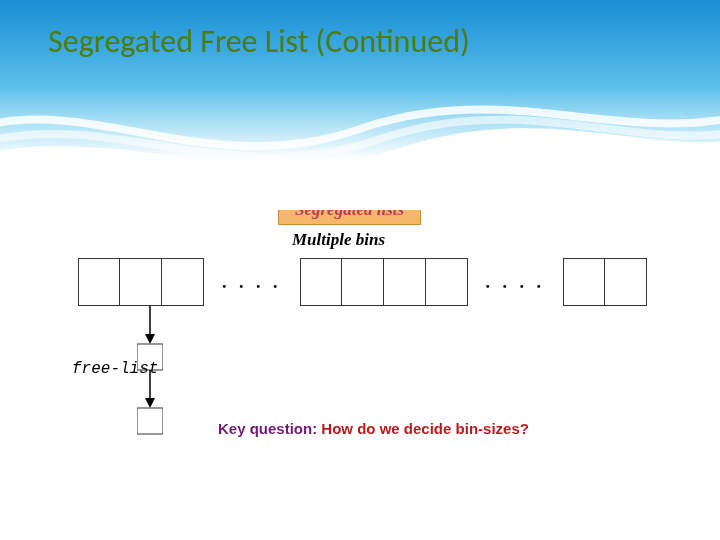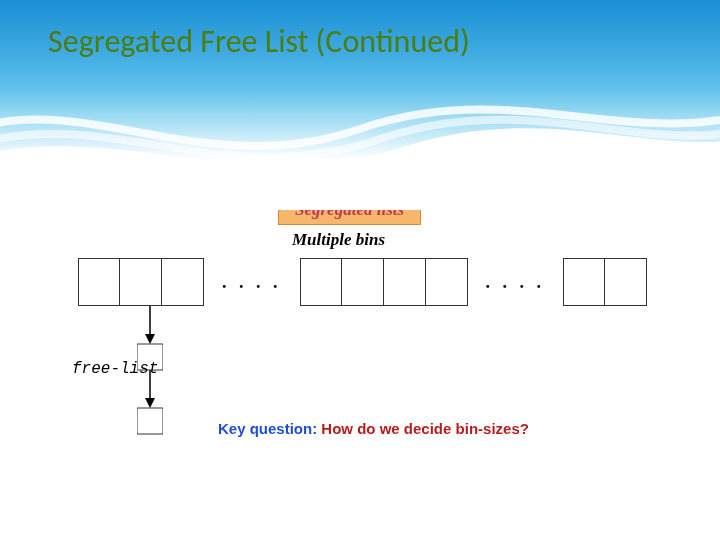--- a/index.html
+++ b/index.html
@@ -96,21 +96,21 @@
   }
   .key-question {
     position: absolute;
     left: 218px;
     top: 420px;
     font-family: Arial, sans-serif;
     font-size: 15px;
     font-weight: bold;
   }
   .key-question .kq-label {
-    color: #1d4ed8;
+    color: #701a75;
   }
   .key-question .kq-text {
     color: #b91c1c;
   }
 </style>
 </head>
 <body>
 
 <div class="header-area">
   <svg class="wave" viewBox="0 0 820 140" preserveAspectRatio="none">

